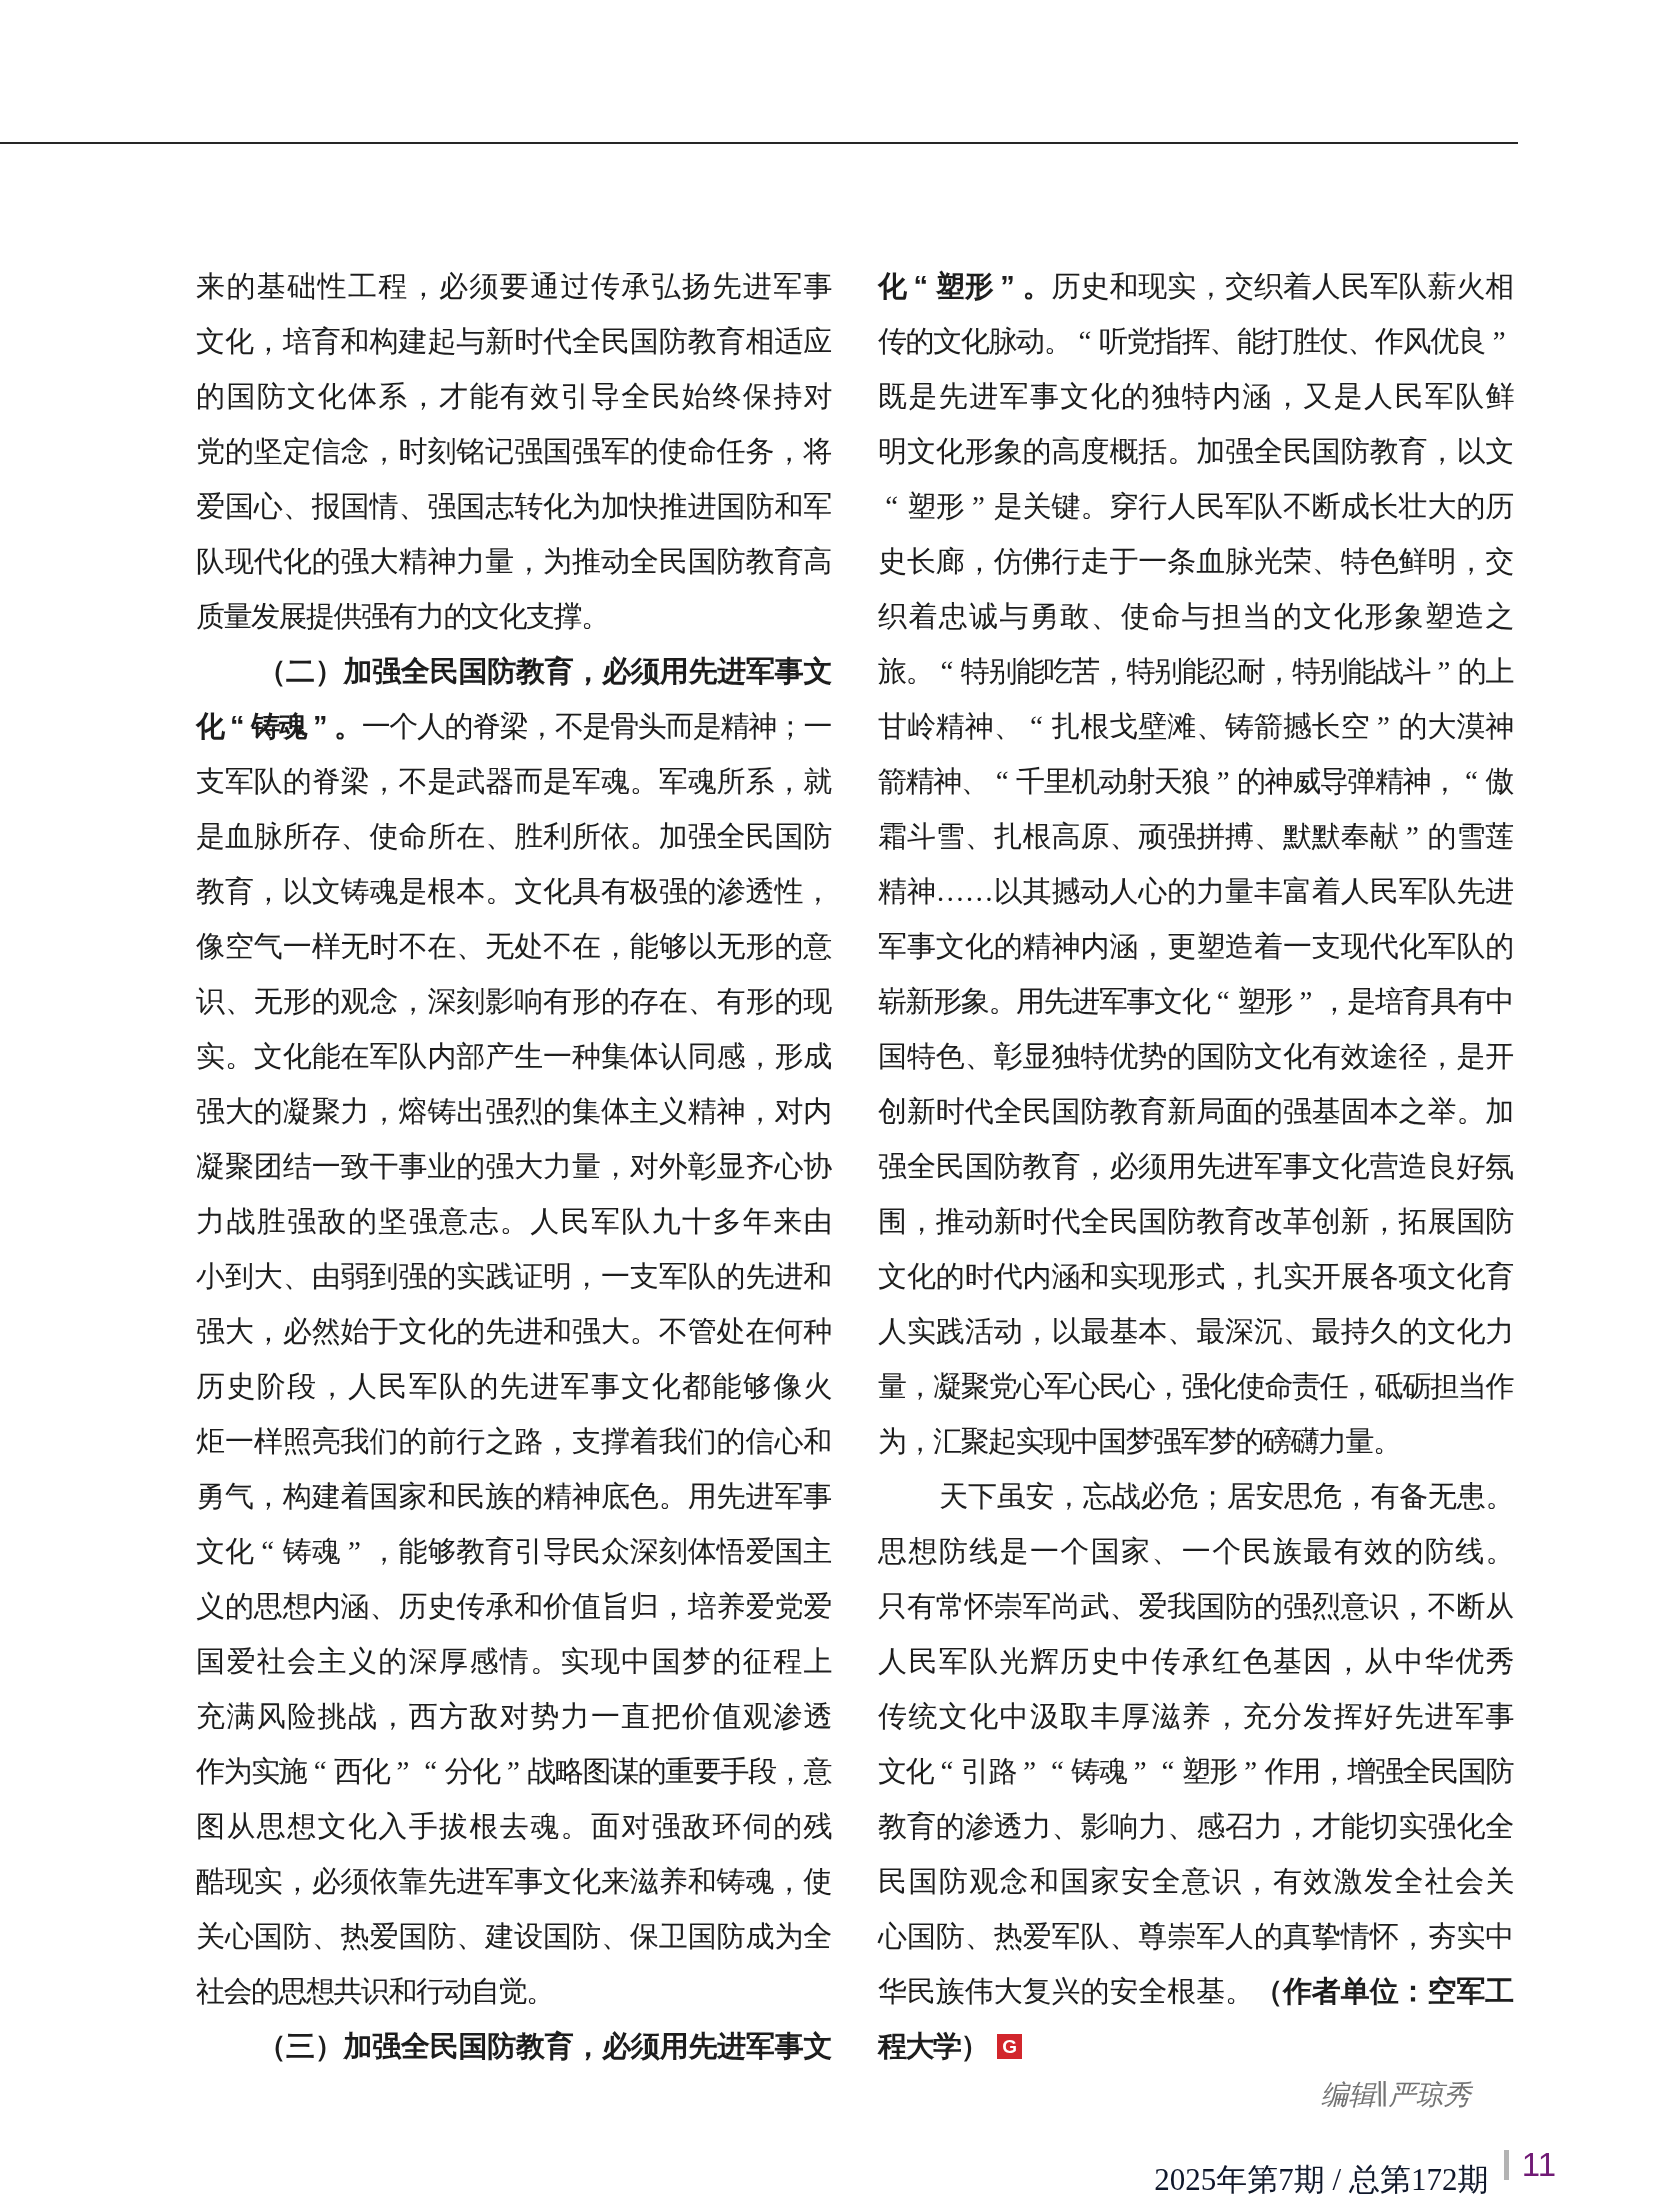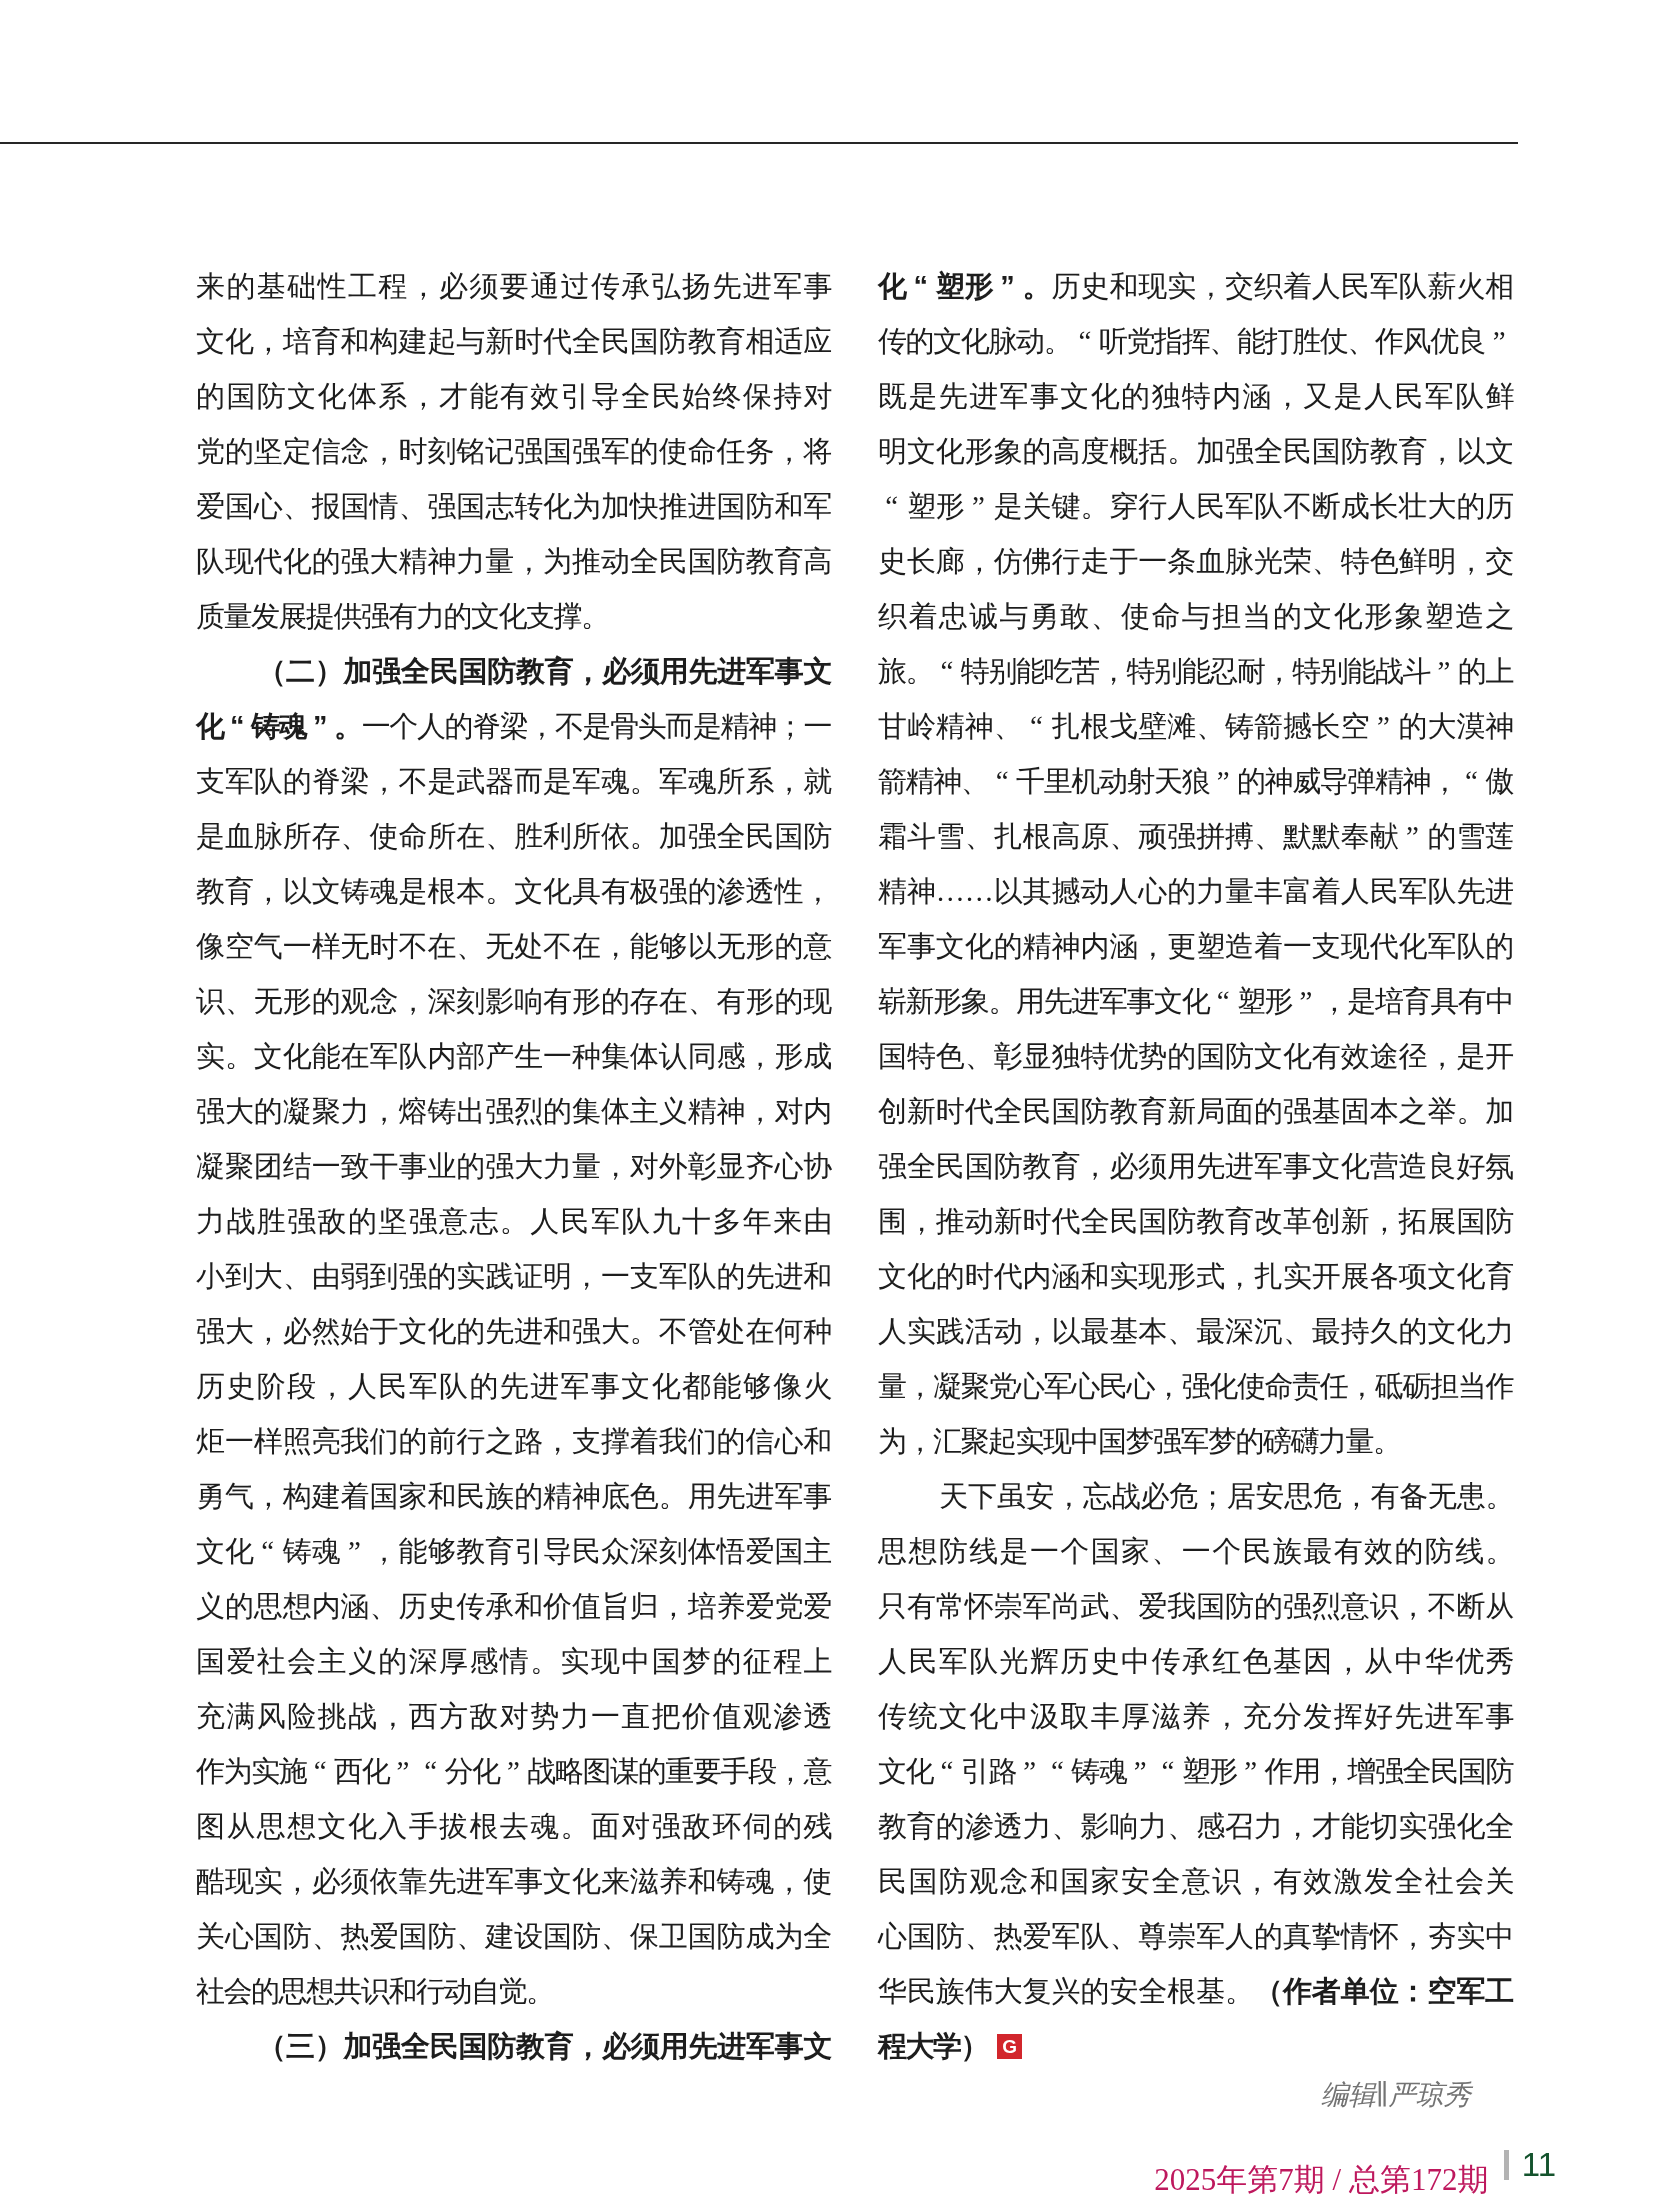--- a/index.html
+++ b/index.html
@@ -29,27 +29,27 @@
   .footer-editor {
     position:absolute; top:2075px; right:193px; height:39px; line-height:39px;
     font-style:italic; font-size:27.5px; color:#737373;
     font-family:"Liberation Serif","DejaVu Serif",serif;
   }
   .footer-issue {
     position:absolute; top:2144px; right:108px; height:41px;
     display:flex; align-items:center;
   }
   .issue-text {
-    font-size:31px; color:#be185d; line-height:41px;
+    font-size:31px; color:#0f172a; line-height:41px;
     font-family:"Liberation Serif","DejaVu Serif",serif;
     margin-top:29px;
   }
   .issue-divider { width:4.6px; height:30px; background:#b3b3b3; margin:0 13px 0 15.7px; }
   .page-number {
-    font-size:33px; color:#14532d; line-height:41px;
+    font-size:33px; color:#701a75; line-height:41px;
     font-family:"Liberation Sans","DejaVu Sans",sans-serif;
   }
 </style>
 </head>
 <body>
 
 <div class="page">
   <div class="top-rule"></div>
 
   <div class="col col-left">

